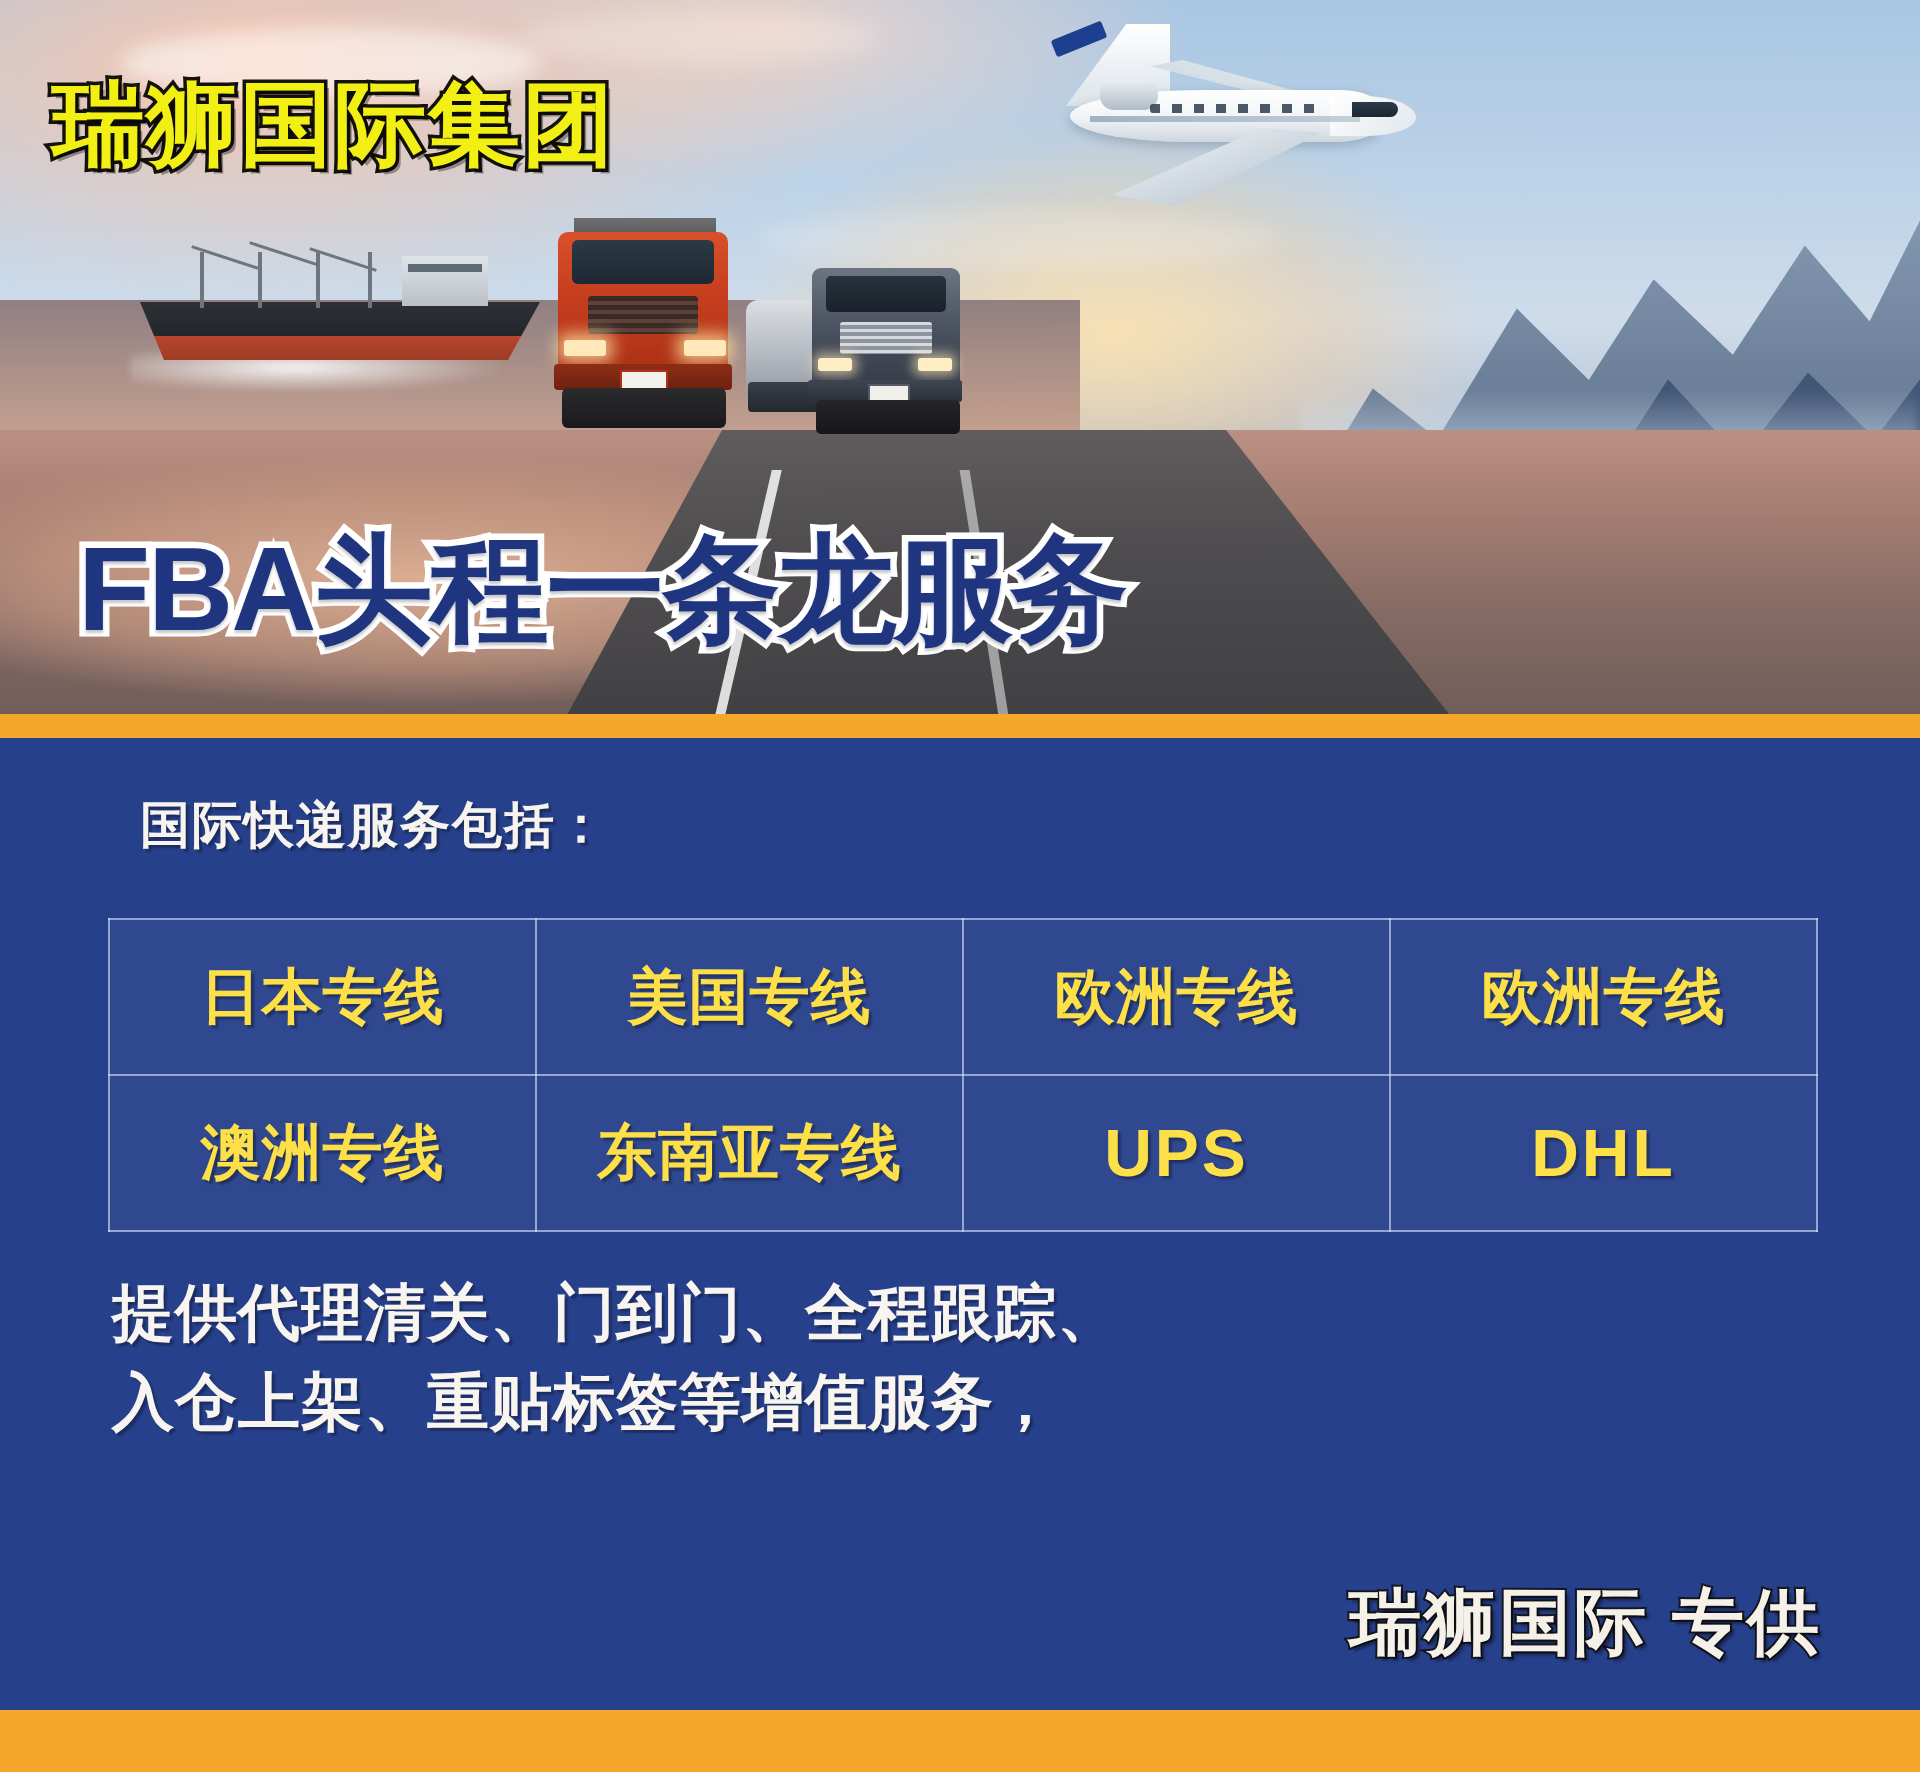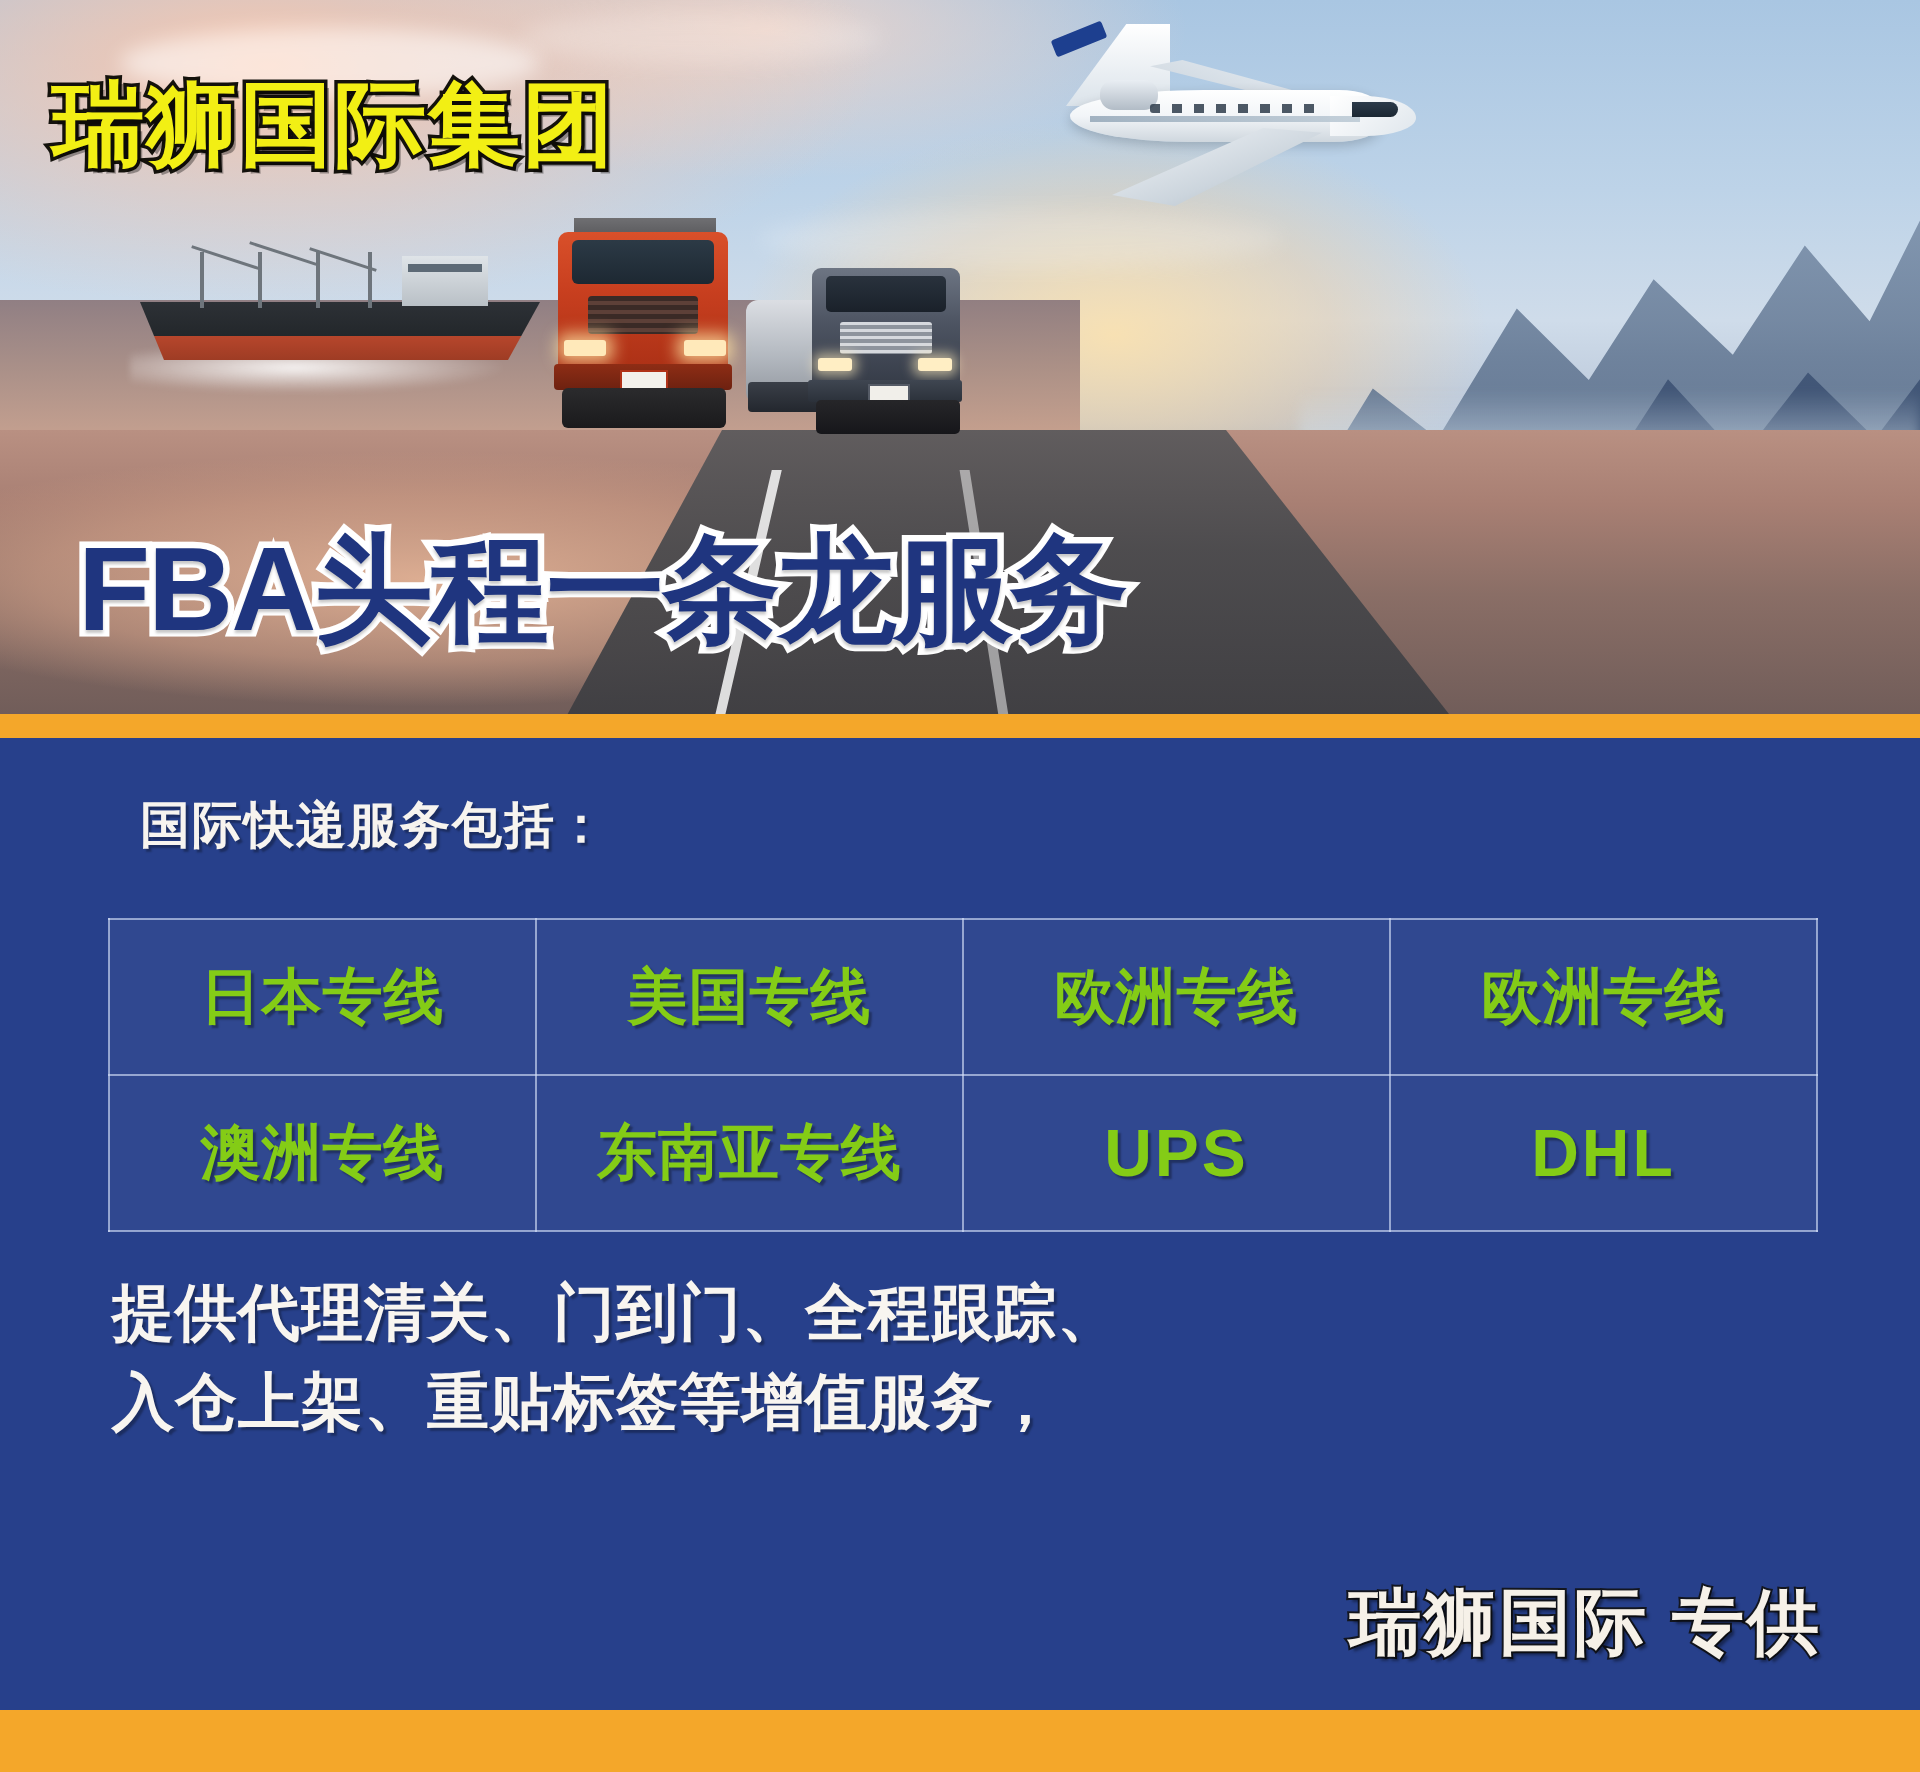--- a/index.html
+++ b/index.html
@@ -273,21 +273,21 @@
 
   
   .tbl{
     position:absolute;left:108px;top:180px;width:1710px;
     border-collapse:collapse;table-layout:fixed;
   }
   .tbl td{
     height:152px;
     border:2px solid rgba(214,226,248,.62);
     text-align:center;vertical-align:middle;
-    font-size:60px;font-weight:bold;color:#84cc16;
+    font-size:60px;font-weight:bold;color:#fde047;
     letter-spacing:1px;white-space:nowrap;
     text-shadow:3px 3px 2px rgba(0,0,0,.32);
     background:rgba(255,255,255,.045);
   }
   .tbl td.latin{font-size:66px;letter-spacing:3px;}
 
   
   .para{
     position:absolute;left:112px;top:530px;width:1450px;
     font-size:62px;line-height:1.44;font-weight:bold;color:#f8f5f0;

